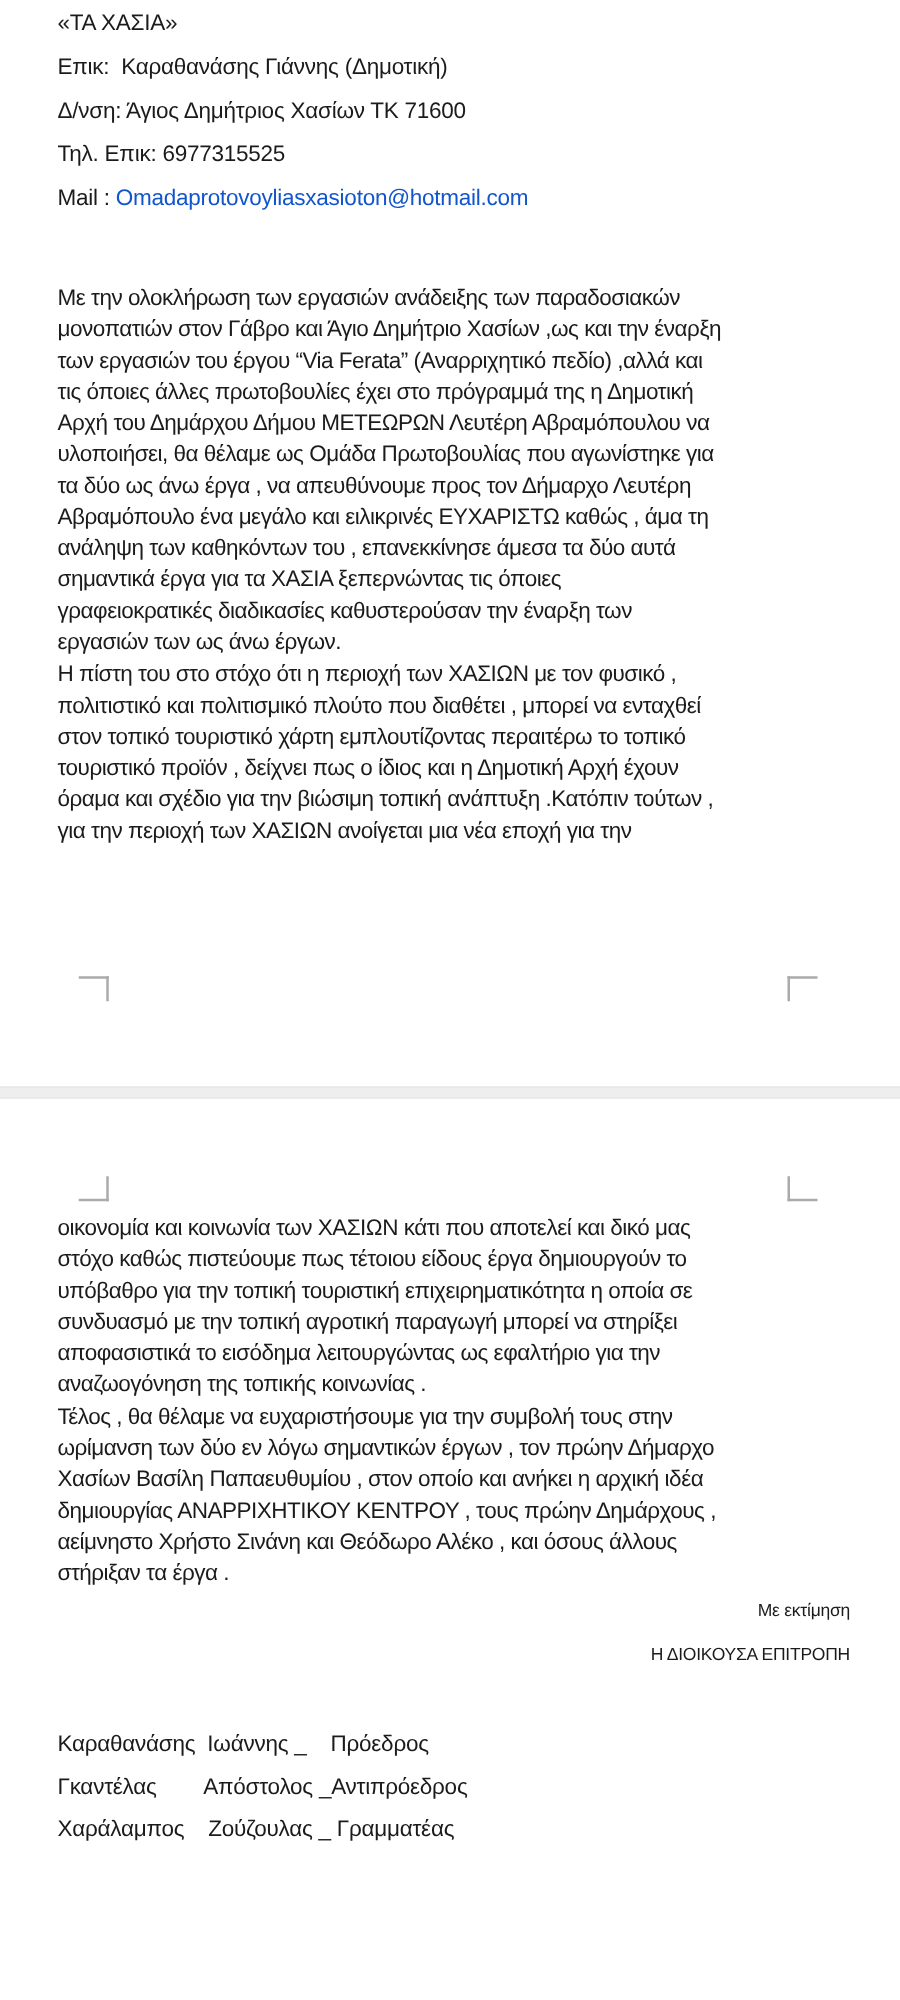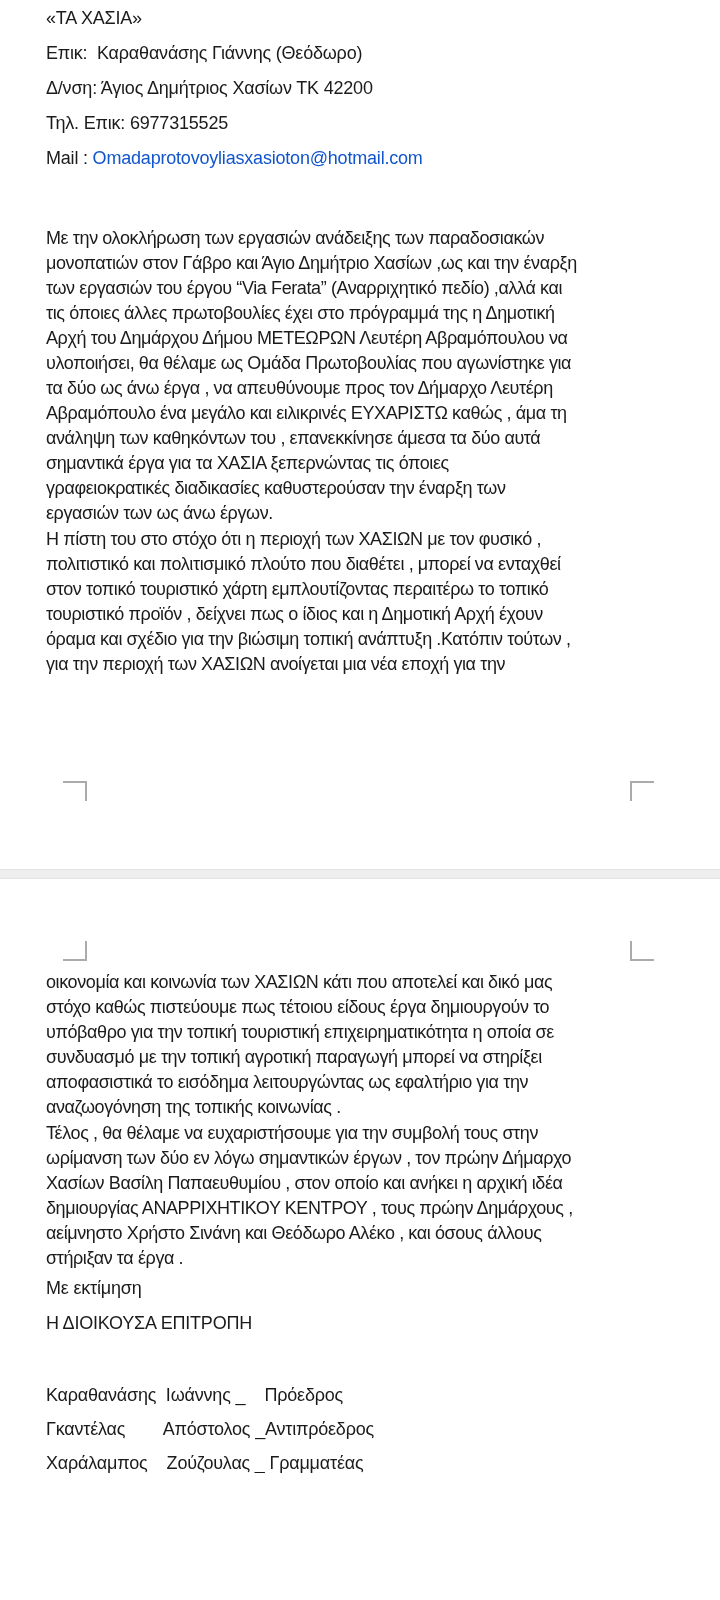--- a/index.html
+++ b/index.html
@@ -43,24 +43,24 @@
   .para{
     font-size:18px;
     line-height:25px;
     letter-spacing:-0.4px;
     white-space:pre-line;
     margin:0;
   }
   .para-first{margin-top:55px;}
   .para + .para{margin-top:1px;}
   .center-line{
-    font-size:18px;
+    font-size:14px;
     line-height:25px;
     letter-spacing:-0.2px;
-    text-align:left;
+    text-align:right;
     margin:5px 0 0 0;
   }
   .center-line.committee{margin-top:10px;}
   .mail-link{
     color:#1155cc;
     cursor:pointer;
   }
   .signatures{margin-top:47px;}
   .sig-row{
     font-size:18px;
@@ -78,22 +78,22 @@
   .mark.bl{border-top:2px solid #ababab;border-right:2px solid #ababab;left:63px;top:781px;}
   .mark.br{border-top:2px solid #ababab;border-left:2px solid #ababab;left:630px;top:781px;}
   .mark.tl{border-bottom:2px solid #ababab;border-right:2px solid #ababab;left:63px;top:62px;}
   .mark.tr{border-bottom:2px solid #ababab;border-left:2px solid #ababab;left:630px;top:62px;}
 </style>
 </head>
 <body>
 
 <section class="page page-1">
   <div class="hline">«ΤΑ ΧΑΣΙΑ»</div>
-  <div class="hline">Επικ:  Καραθανάσης Γιάννης (Θεόδωρο)</div>
-  <div class="hline">Δ/νση: Άγιος Δημήτριος Χασίων ΤΚ 42200</div>
+  <div class="hline">Επικ:  Καραθανάσης Γιάννης (Δημοτική)</div>
+  <div class="hline">Δ/νση: Άγιος Δημήτριος Χασίων ΤΚ 71600</div>
   <div class="hline">Τηλ. Επικ: 6977315525</div>
   <div class="hline"><span>Mail : </span><a class="mail-link">Omadaprotovoyliasxasioton@hotmail.com</a></div>
 
 
   <p class="para para-first">Με την ολοκλήρωση των εργασιών ανάδειξης των παραδοσιακών
 μονοπατιών στον Γάβρο και Άγιο Δημήτριο Χασίων ,ως και την έναρξη
 των εργασιών του έργου “Via Ferata” (Αναρριχητικό πεδίο) ,αλλά και
 τις όποιες άλλες πρωτοβουλίες έχει στο πρόγραμμά της η Δημοτική
 Αρχή του Δημάρχου Δήμου ΜΕΤΕΩΡΩΝ Λευτέρη Αβραμόπουλου να
 υλοποιήσει, θα θέλαμε ως Ομάδα Πρωτοβουλίας που αγωνίστηκε για

